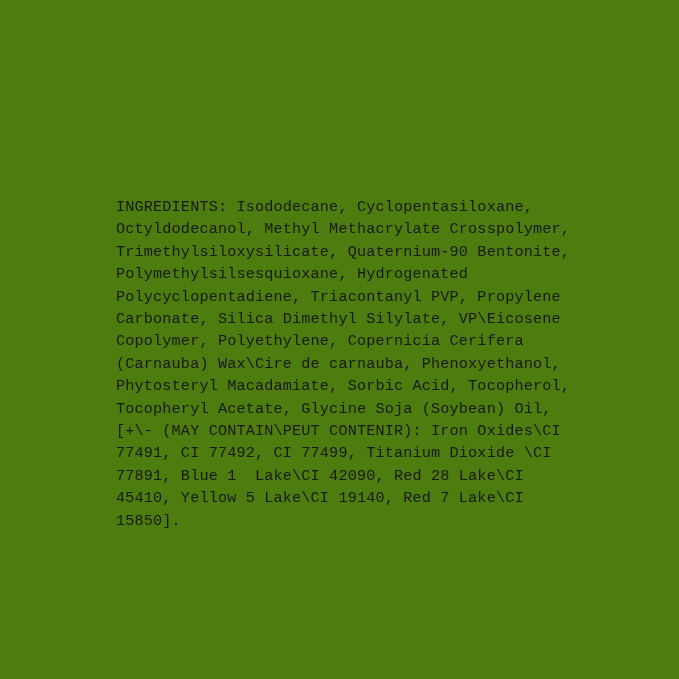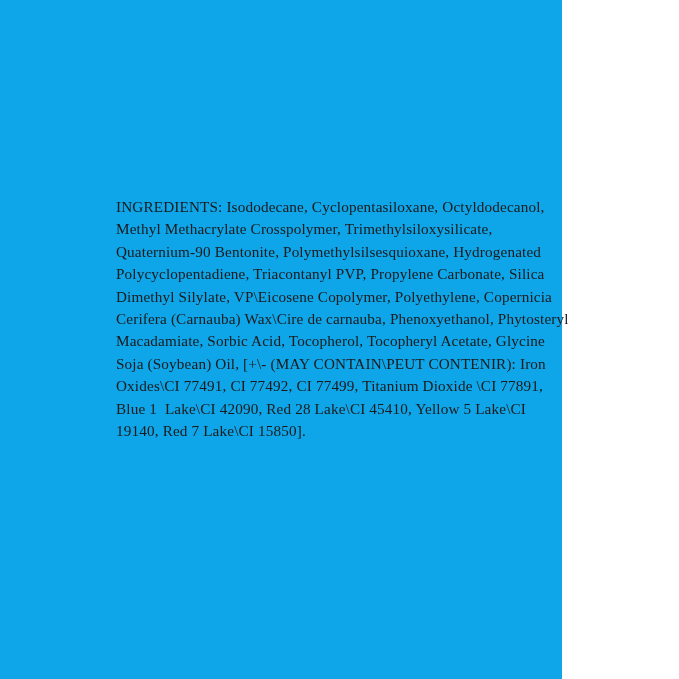--- a/index.html
+++ b/index.html
@@ -9,23 +9,24 @@
   body {
     width: 679px;
     height: 679px;
     background: #ffffff;
     font-family: "Liberation Serif", "DejaVu Serif", serif;
     color: #111111;
     overflow: hidden;
   }
   .page {
     position: relative;
-    width: 562px;
+    width: 679px;
     height: 679px;
-    background: #0ea5e9;
+    background: #4d7c0f;
+    font-family: Liberation Mono, monospace;
   }
   .ingredients-block {
     position: absolute;
     left: 116px;
     top: 196px;
     width: 456px;
   }
   .ingredients-text {
     margin: 0;
     font-size: 15.2px;

